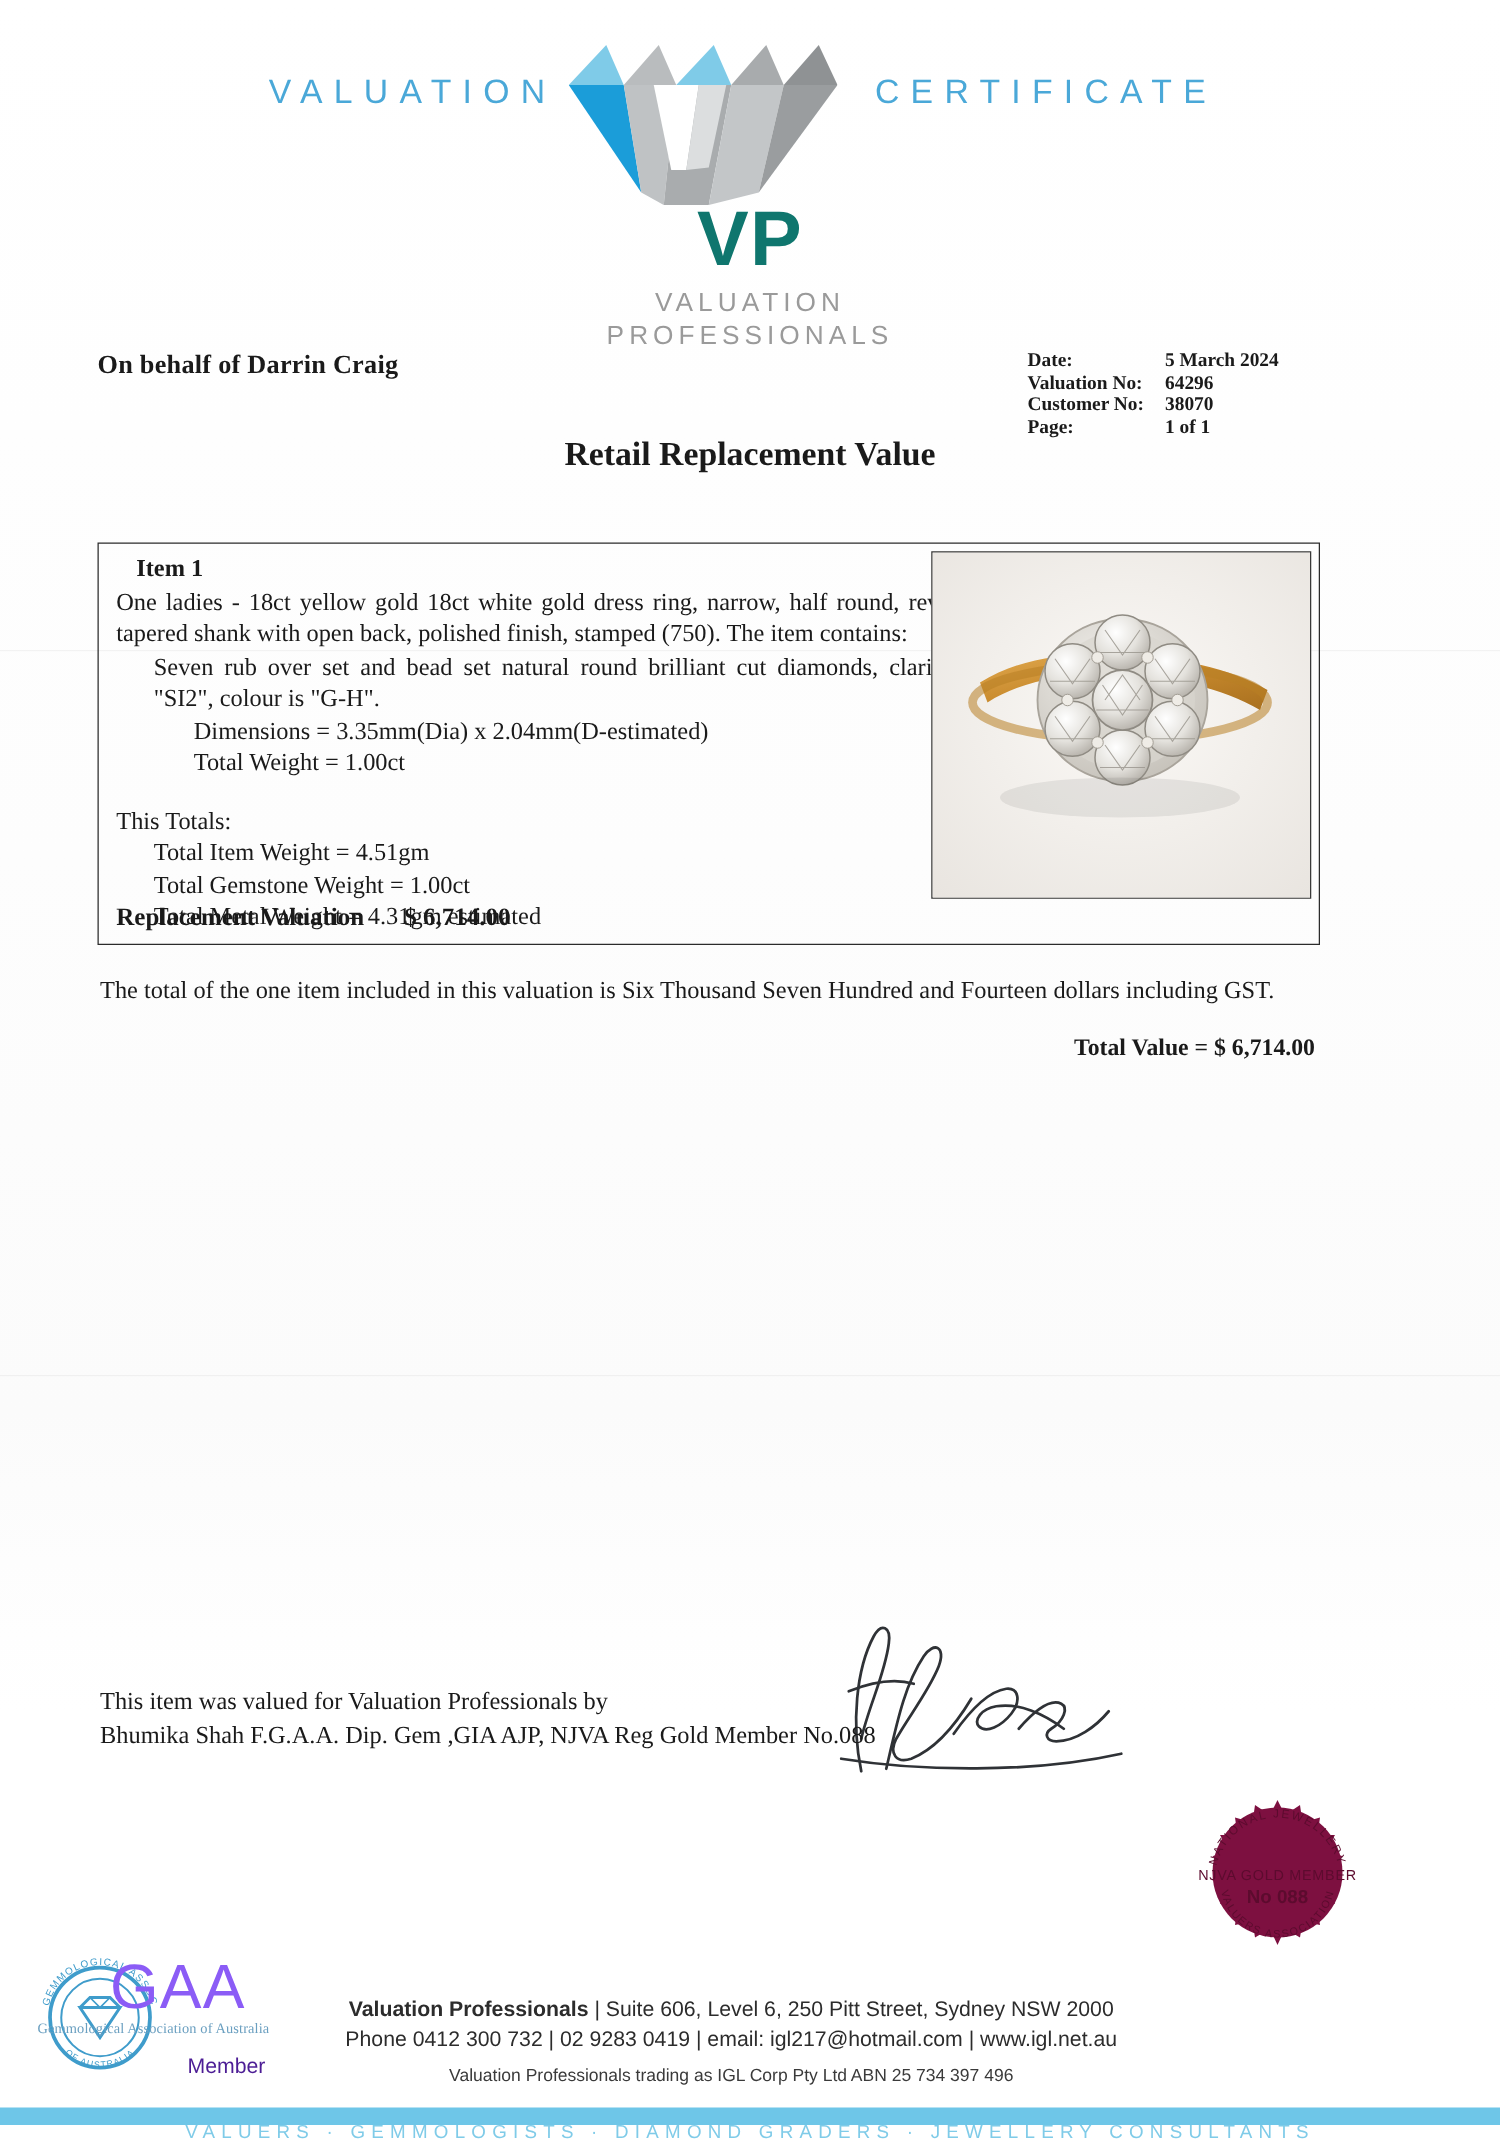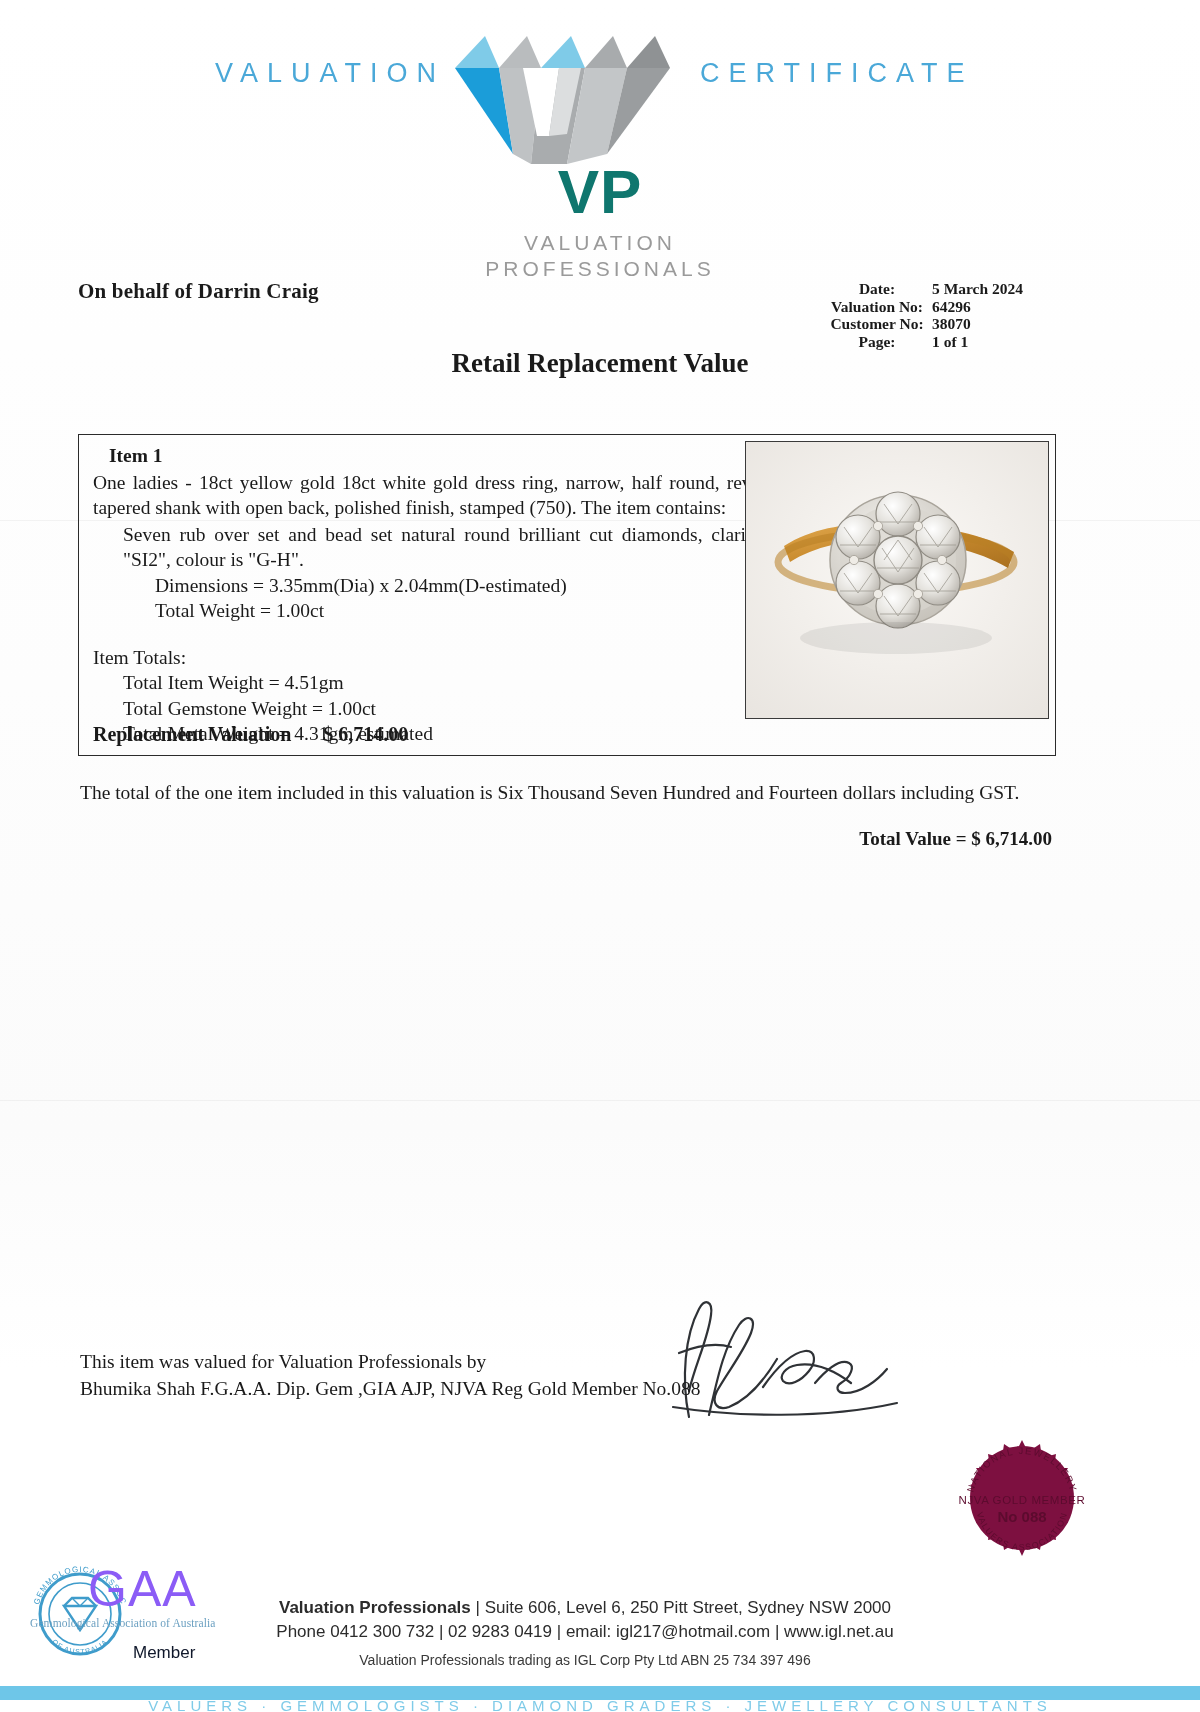--- a/index.html
+++ b/index.html
@@ -85,21 +85,21 @@
     font-weight: bold;
     letter-spacing: 0.2px;
   }
   .meta {
     position: absolute;
     left: 822px; top: 280px;
     font-size: 15.5px;
     font-weight: bold;
     line-height: 17.5px;
   }
-  .meta-row { display: flex; text-align: center; }
+  .meta-row { display: flex; }
   .meta-label { width: 110px; }
   .meta-val { }
 
   .doc-title {
     position: absolute;
     left: 0; right: 0; top: 348px;
     text-align: center;
     font-size: 27px;
     font-weight: bold;
   }
@@ -192,24 +192,24 @@
   .gaa-sub {
     position: absolute;
     left: 30px; top: 1617px;
     font-family: Liberation Serif, serif;
     font-size: 11.5px;
     color: #6a9fc0;
     letter-spacing: 0.1px;
   }
   .gaa-member {
     position: absolute;
-    left: 133px; top: 1643px;
+    left: 150px; top: 1643px;
     font-family: "Liberation Sans", sans-serif;
     font-size: 17px;
-    color: #0f172a;
+    color: #4c1d95;
   }
 
   .footer-lines {
     position: absolute;
     left: 240px; top: 1596px;
     width: 690px;
     text-align: center;
     font-family: "Liberation Sans", sans-serif;
     color: #2c2c2c;
   }
@@ -294,21 +294,21 @@
 <div class="doc-title">Retail Replacement Value</div>
 
 <div class="item-box">
   <div class="item-inner">
     <div class="item-title">Item 1</div>
     <div class="desc">One ladies - 18ct yellow gold 18ct white gold dress ring, narrow, half round, reverse tapered shank with open back, polished finish, stamped (750). The item contains:</div>
     <div class="desc ind1">Seven rub over set and bead set natural round brilliant cut diamonds, clarity is "SI2", colour is "G-H".</div>
     <div class="ind2">Dimensions = 3.35mm(Dia) x 2.04mm(D-estimated)</div>
     <div class="ind2">Total Weight = 1.00ct</div>
     <div class="gap"></div>
-    <div>Item Totals:</div>
+    <div>This Totals:</div>
     <div class="ind1">Total Item Weight = 4.51gm</div>
     <div class="ind1">Total Gemstone Weight = 1.00ct</div>
     <div class="ind1">Total Metal Weight = 4.31gm estimated</div>
   </div>
 
   <div class="repl">
     <span>Replacement Valuation</span><span class="amt">$ 6,714.00</span>
   </div>
 
   <div class="photo">

